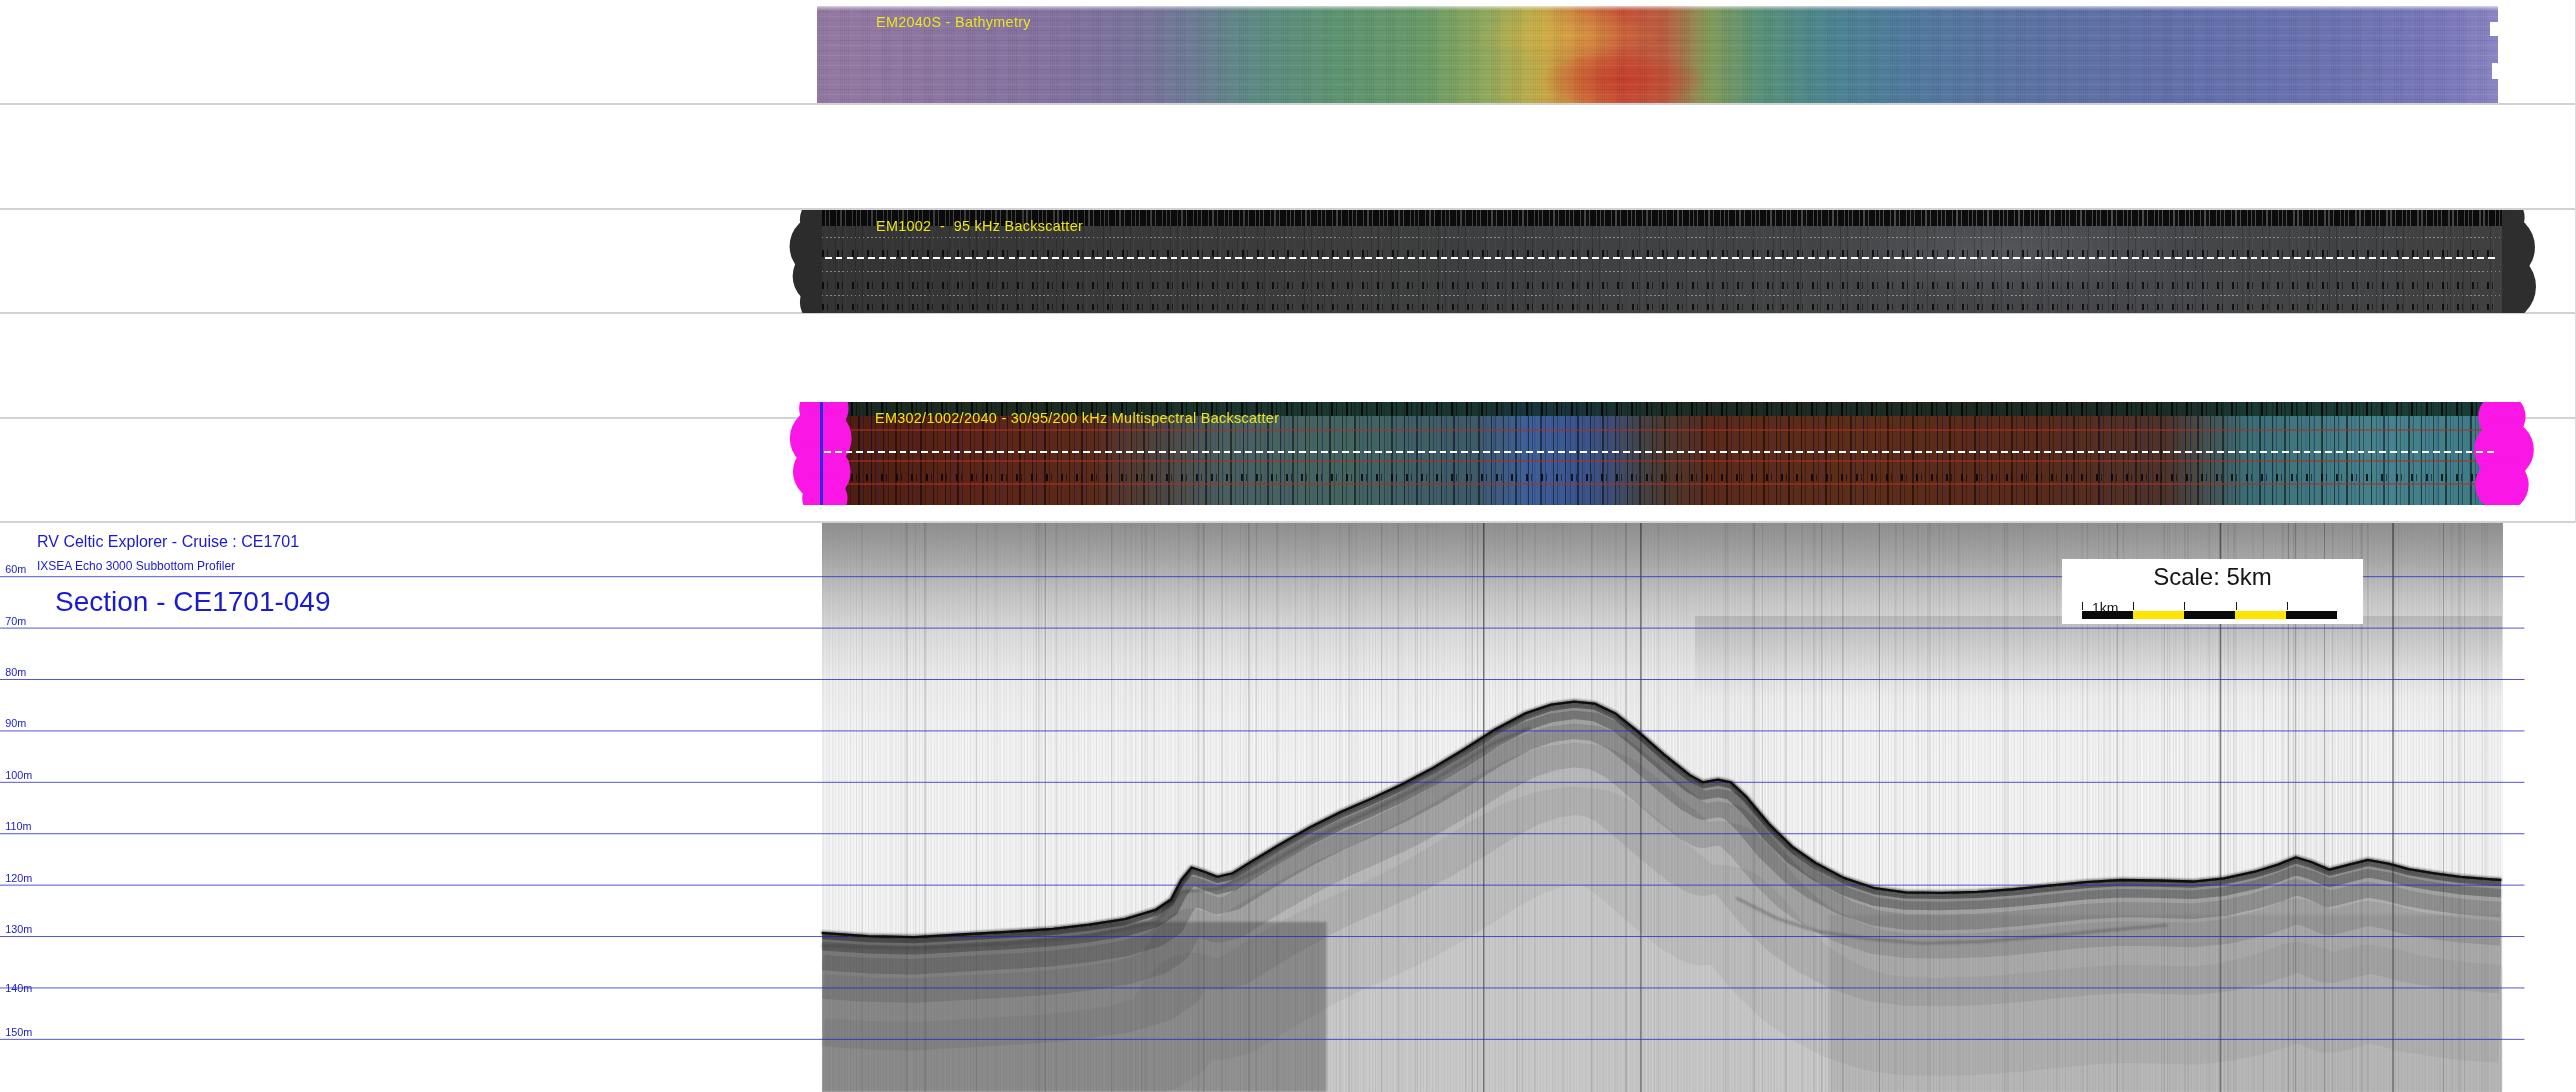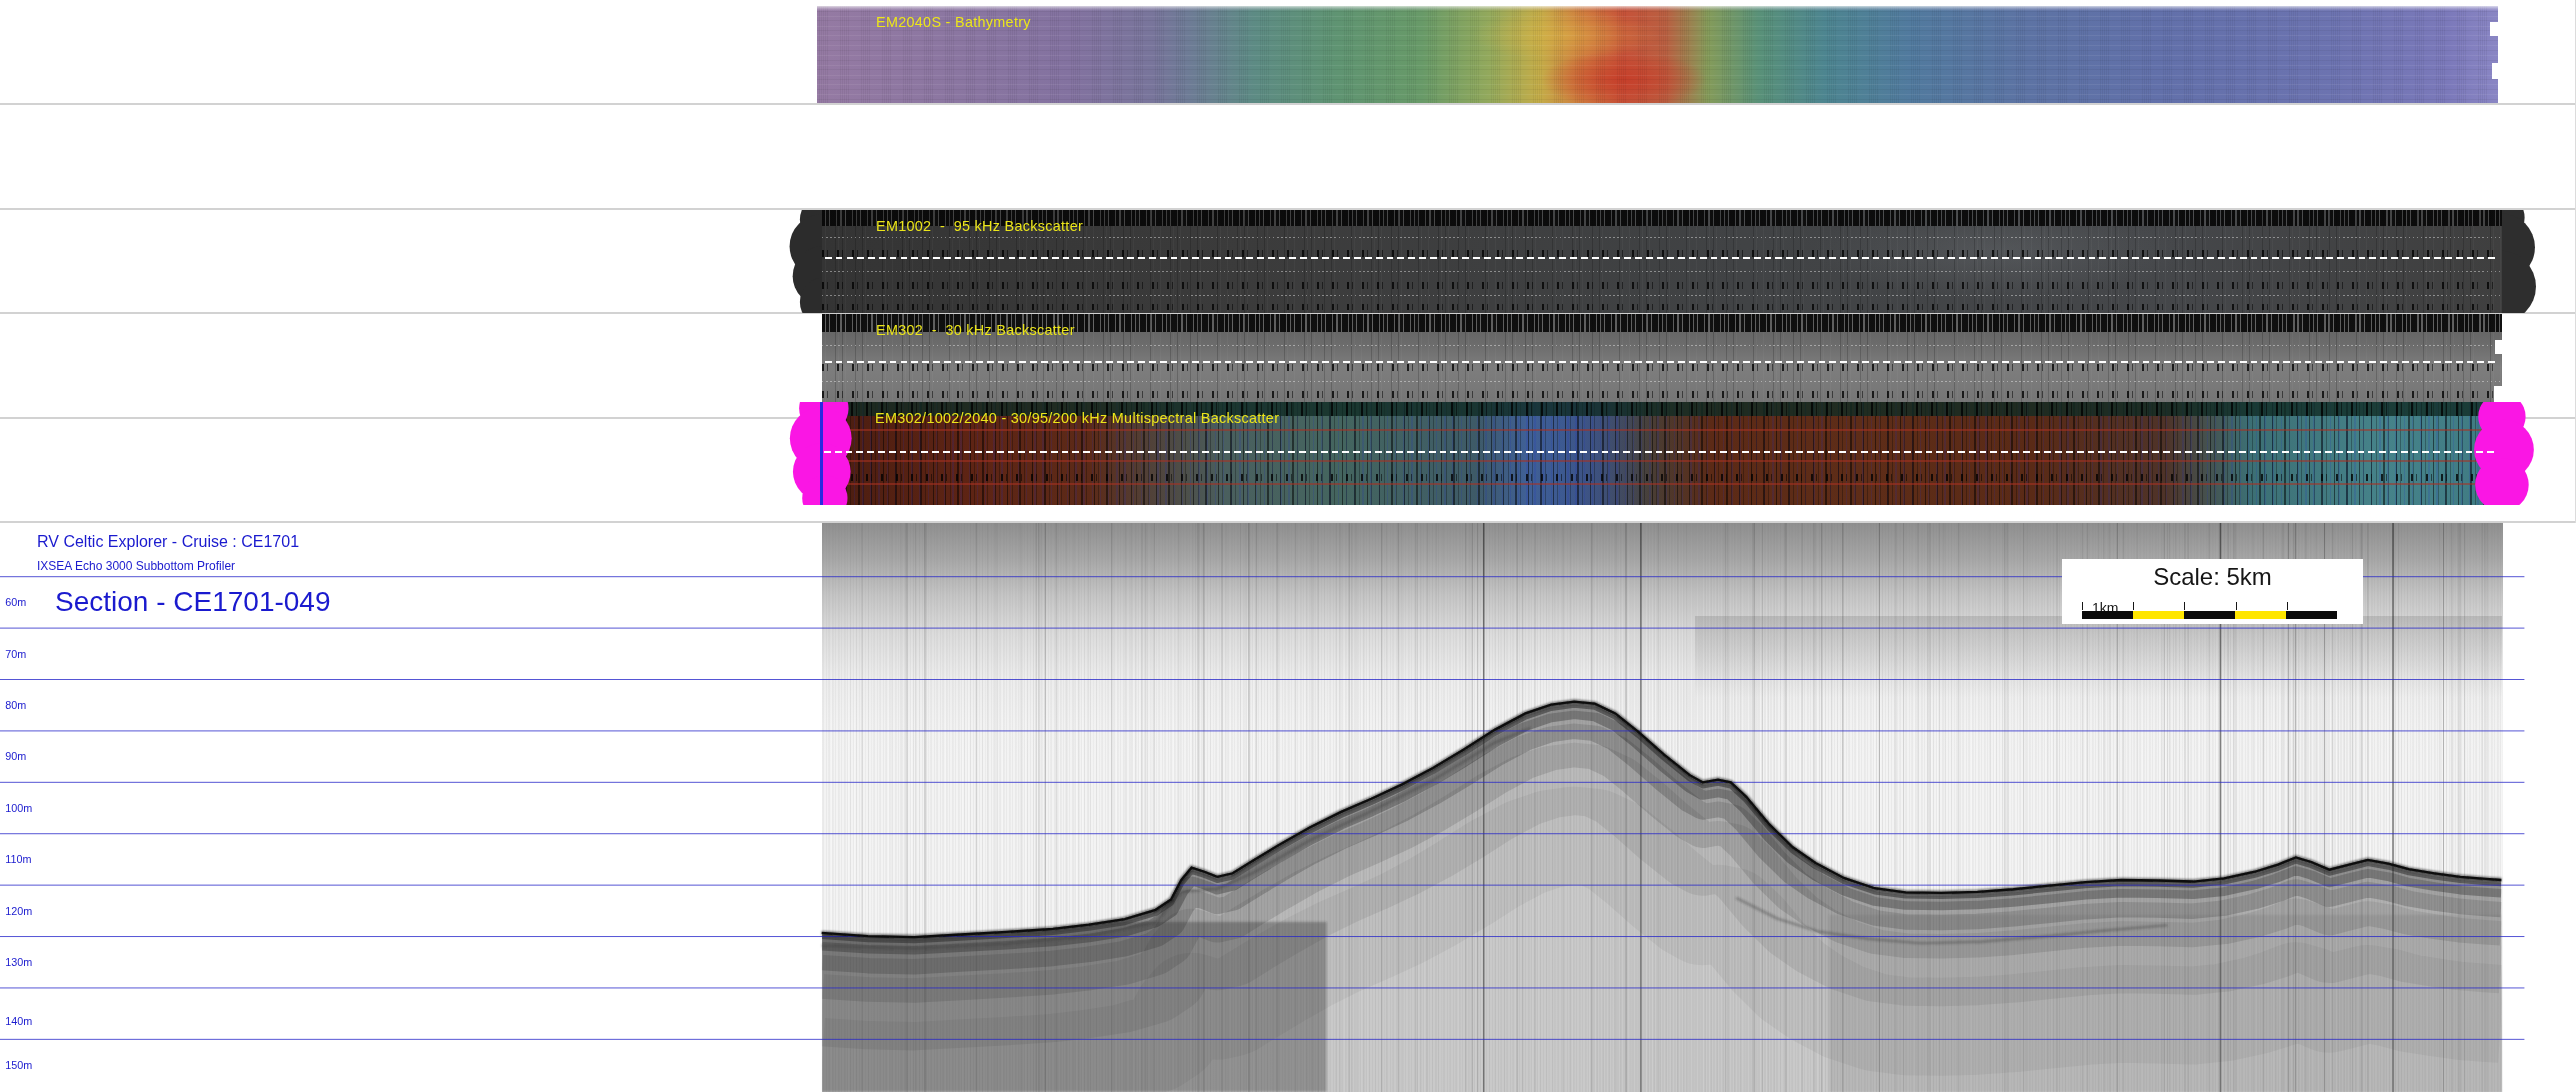--- a/index.html
+++ b/index.html
@@ -90,21 +90,21 @@
       repeating-linear-gradient(90deg, rgba(0,0,0,.03) 0 1px, transparent 1px 3.6px, rgba(255,255,255,.25) 3.6px 4.1px, transparent 4.1px 5.7px);}
   #prof-topband{position:absolute;left:822px;top:0;width:1681px;height:247px;background:
       linear-gradient(180deg, rgba(118,118,118,.8) 0, rgba(130,130,130,.68) 36px,
         rgba(150,150,150,.5) 72px, rgba(175,175,175,.34) 111px, rgba(205,205,205,.18) 155px,
         rgba(230,230,230,.08) 201px, rgba(255,255,255,0) 242px);}
   #prof-topband2{position:absolute;left:1695px;top:93px;width:807px;height:82px;background:
       linear-gradient(180deg, rgba(120,120,120,.28), rgba(150,150,150,.12) 70%, transparent);}
   #profiler svg{position:absolute;left:0;top:0;}
 
   .depth-label{position:absolute;left:5.2px;height:12.4px;color:var(--blue-text,#1a1ace);
-      font-size:10.8px;z-index:40;margin-top:33px;}
+      font-size:10.8px;z-index:40;}
   .prof-title{position:absolute;color:var(--blue-text,#1a1ace);z-index:40;}
   #prof-line1{left:37px;top:10.3px;font-size:16px;}
   #prof-line2{left:37px;top:36px;font-size:12px;}
   #prof-section{left:55px;top:63px;font-size:28px;}
 
   
   #scalebar{position:absolute;left:2062px;top:36px;width:301px;height:65px;background:#fff;z-index:50;}
   #scalebar-title{position:absolute;left:0;top:4.1px;width:301px;text-align:center;
       font-size:24px;color:#161616;}
   #scalebar-sub{position:absolute;left:30px;top:41px;font-size:14px;color:#161616;}
@@ -174,33 +174,20 @@
       <div class="dashrow" style="top:72px;height:6.7px"></div>
       <div class="dashrow" style="top:94px;height:6.2px"></div>
       <div class="speckrow" style="top:27px"></div>
       <div class="speckrow" style="top:61px"></div>
       <div class="speckrow" style="top:85px"></div>
       <div class="track" style="left:3.1px;right:3.1px;top:47px"></div>
     </div>
     <span class="strip-label" style="left:106px;top:8.2px">EM1002  -  95 kHz Backscatter</span>
   </div>
 
-  <div id="strip-bs30" class="strip">
-    <div class="striptex"></div>
-    <div class="bc" style="top:0;height:17.5px"></div>
-    <div class="dashrow" style="top:50px;height:7.2px"></div>
-    <div class="dashrow" style="top:77px;height:7.2px"></div>
-    <div class="dashrow" style="top:96px;height:6.7px"></div>
-    <div class="speckrow" style="top:31px"></div>
-    <div class="speckrow" style="top:67px"></div>
-    <div class="track" style="left:3.1px;right:3.1px;top:47px"></div>
-    <span class="strip-label" style="left:54px;top:8.2px">EM302  -  30 kHz Backscatter</span>
-    <div class="notch" style="right:0;top:26px;width:7.2px;height:14.4px"></div>
-    <div class="notch" style="right:0;top:72px;width:8.2px;height:15.5px"></div>
-  </div>
 
   <div id="strip-multi" class="strip">
     <svg width="1778" height="103" style="position:absolute;left:0;top:0;z-index:5" viewBox="0 0 3452 199">
       <g fill="#fa16e4">
         <circle cx="122" cy="12" r="48"></circle>
           <circle cx="116" cy="70" r="60"></circle>
         <circle cx="118" cy="135" r="56"></circle>
           <circle cx="124" cy="186" r="44"></circle>
       </g>
       <g fill="#fa16e4">

